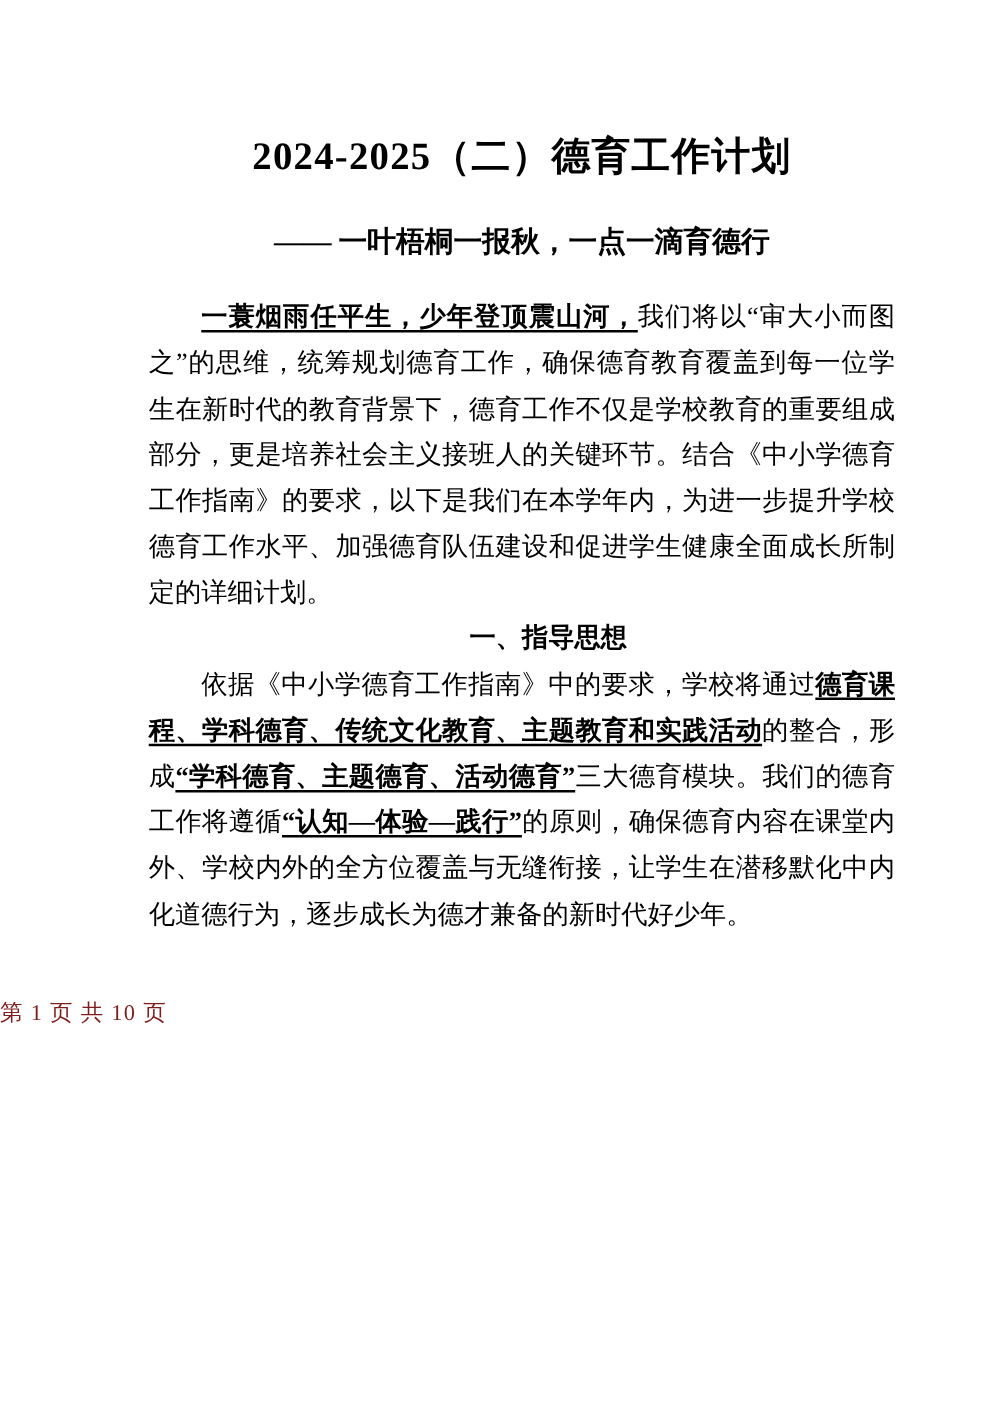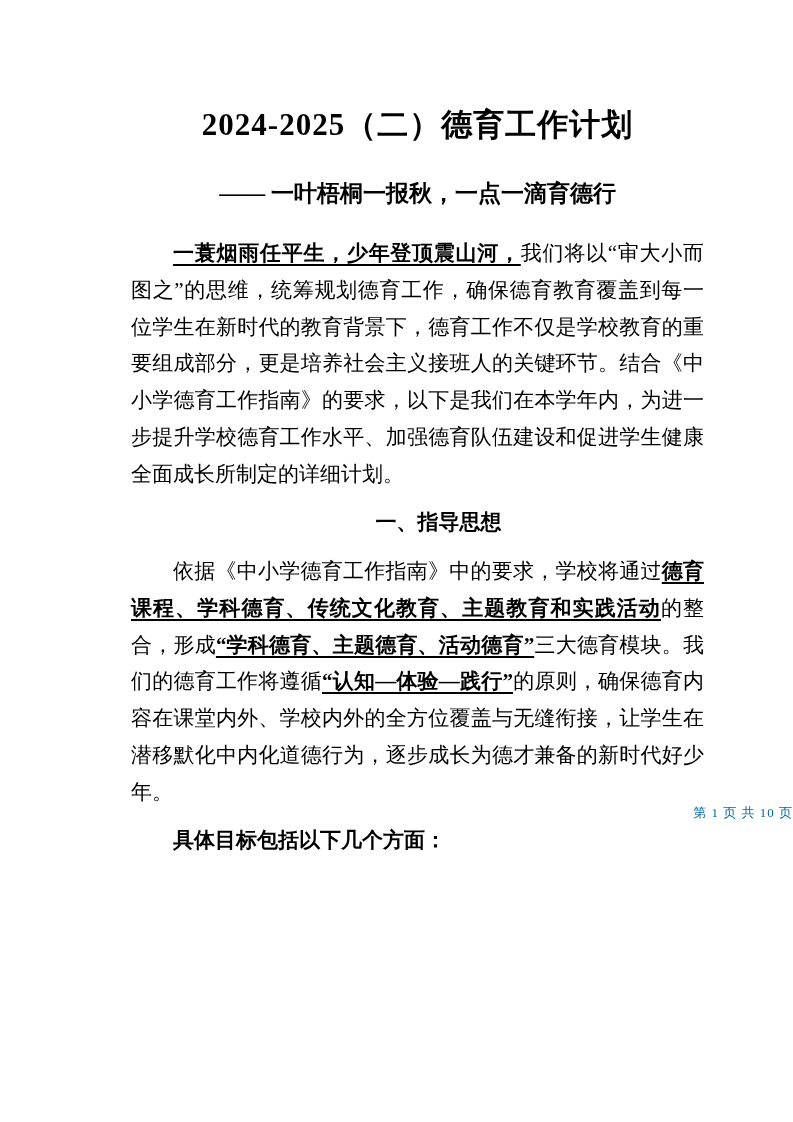--- a/index.html
+++ b/index.html
@@ -28,52 +28,51 @@
   }
   .doc-subtitle {
     margin: 0 0 26px 0;
     text-align: center;
     font-size: 23px;
     font-weight: 700;
     line-height: 1.3;
   }
   .doc-body { }
   .para {
-    margin: 12px;
+    margin: 0;
     font-size: 21px;
     line-height: 1.75;
     text-align: justify;
     text-indent: 2em;
   }
   .para.heading {
     font-weight: 700;
     text-align: center;
   }
   .r-bold { font-weight: 700; }
   .r-underline { text-decoration: underline; text-underline-offset: 4px; }
   .page-footer {
     position: absolute;
     left: 0;
     right: 0;
     bottom: 60px;
-    text-align: right;
-    font-size: 13px;
-    color: #0369a1;
+    text-align: left;
+    font-size: 18px;
+    color: #7f1d1d;
     letter-spacing: 1px;
   }
 </style>
 </head>
 <body>
 
 <div class="page">
   <h1 class="doc-title">2024-2025（二）德育工作计划</h1>
   <h2 class="doc-subtitle">—— 一叶梧桐一报秋，一点一滴育德行</h2>
   <div class="doc-body">
       <p class="para body"><span class="r-bold r-underline">一蓑烟雨任平生，少年登顶震山河，</span><span class="">我们将以“审大小而图之”的思维，统筹规划德育工作，确保德育教育覆盖到每一位学生在新时代的教育背景下，德育工作不仅是学校教育的重要组成部分，更是培养社会主义接班人的关键环节。结合《中小学德育工作指南》的要求，以下是我们在本学年内，为进一步提升学校德育工作水平、加强德育队伍建设和促进学生健康全面成长所制定的详细计划。</span></p>
       <p class="para heading"><span class="r-bold">一、指导思想</span></p>
       <p class="para body"><span class="">依据《中小学德育工作指南》中的要求，学校将通过</span><span class="r-bold r-underline">德育课程、学科德育、传统文化教育、主题教育和实践活动</span><span class="">的整合，形成</span><span class="r-bold r-underline">“学科德育、主题德育、活动德育”</span><span class="">三大德育模块。我们的德育工作将遵循</span><span class="r-bold r-underline">“认知—体验—践行”</span><span class="">的原则，确保德育内容在课堂内外、学校内外的全方位覆盖与无缝衔接，让学生在潜移默化中内化道德行为，逐步成长为德才兼备的新时代好少年。</span></p>
-      <p class="para body"><span class="r-bold">具体目标包括以下几个方面：</span></p>
       <p class="para body"></p>
     </div>
   <div class="page-footer">
     <span>第 1 页 共 10 页</span>
   </div>
 </div>
 
 </body></html>

